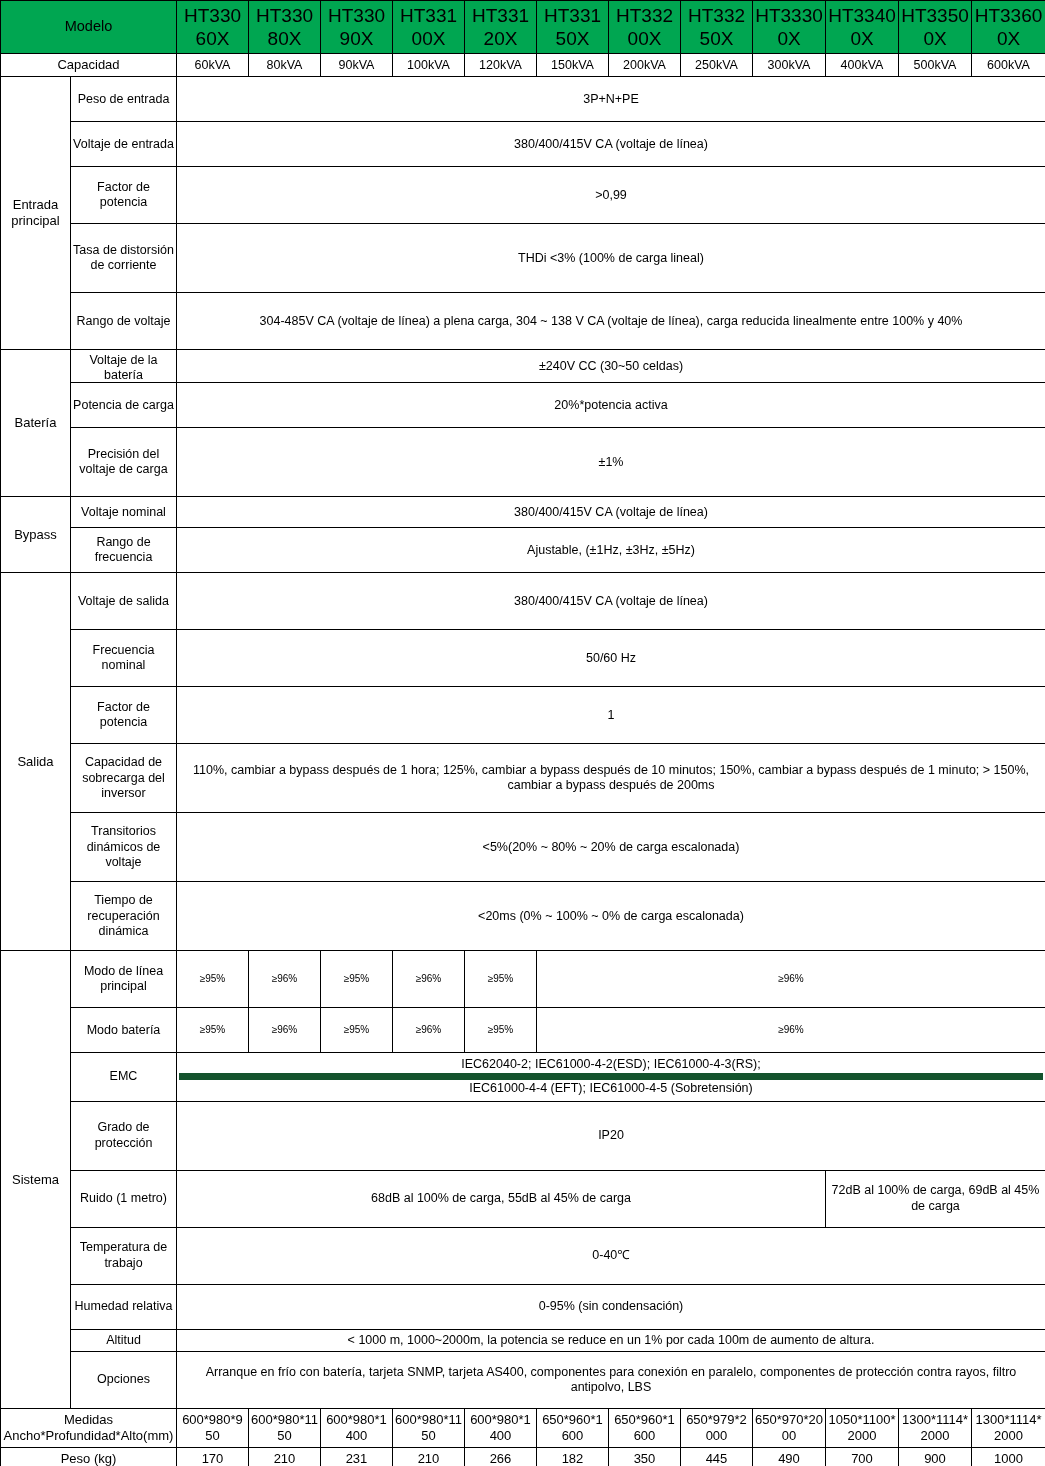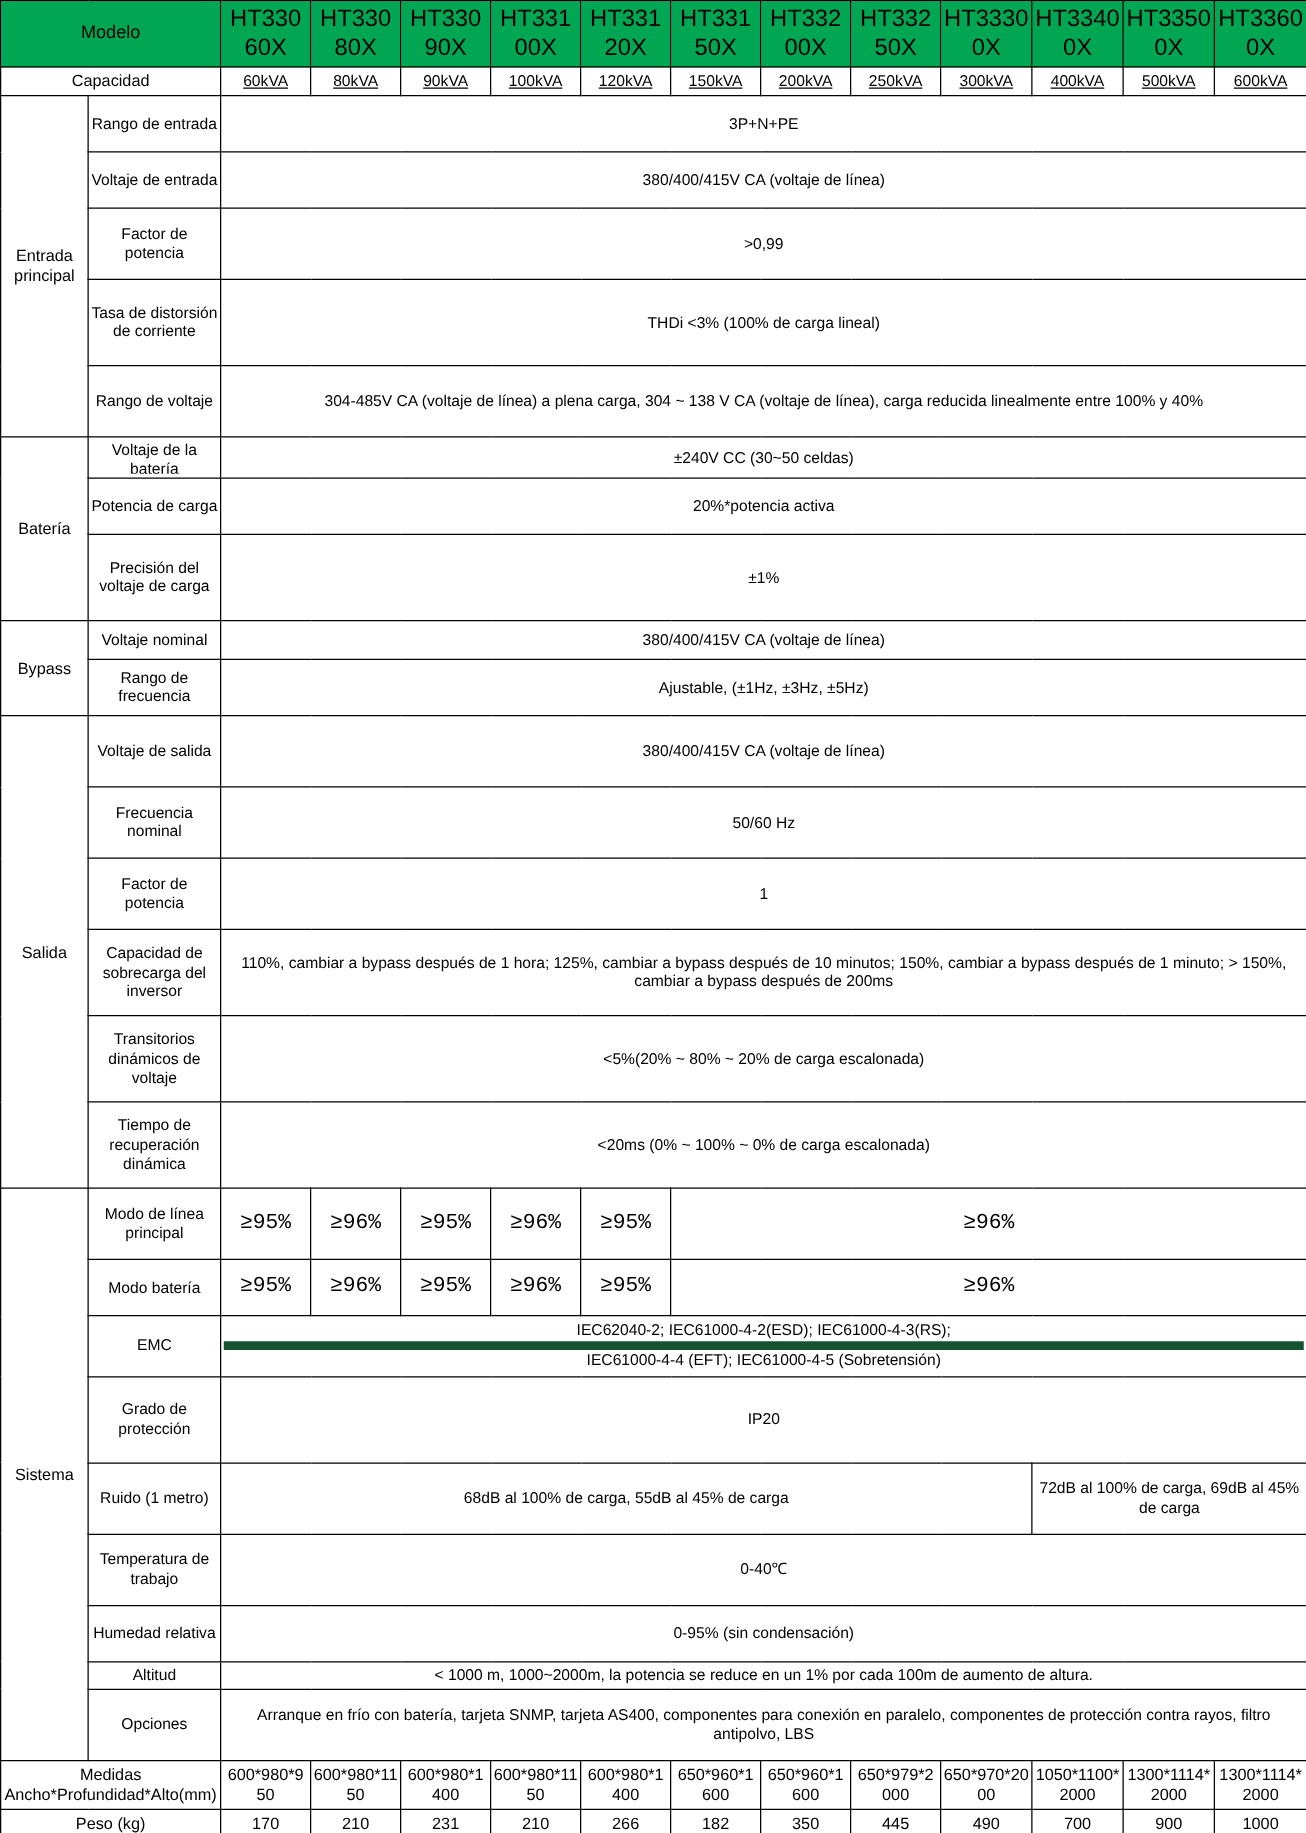--- a/index.html
+++ b/index.html
@@ -58,25 +58,23 @@
   .val {
     font-size: 12.5px;
     padding-left: 6px;
     padding-right: 6px;
   }
   .cap-label {
     font-size: 13px;
   }
   .cap-val {
     font-size: 12.5px;
-    text-decoration: underline;
   }
   .eff {
-    font-size: 17px;
-    font-family: Liberation Mono, monospace;
+    font-size: 10px;
   }
   .emc-line {
     display: block;
     padding: 1px 0;
   }
   .emc-top {
     border-bottom: 7px solid #14532d;
   }
   td.nopad {
     padding: 0;
@@ -142,21 +140,21 @@
         <td class="cap-val">200kVA</td>
         <td class="cap-val">250kVA</td>
         <td class="cap-val">300kVA</td>
         <td class="cap-val">400kVA</td>
         <td class="cap-val">500kVA</td>
         <td class="cap-val">600kVA</td>
       </tr>
 
       <tr>
         <td class="sec" rowspan="5">Entrada principal</td>
-        <td class="param tall-1">Rango de entrada</td>
+        <td class="param tall-1">Peso de entrada</td>
         <td class="val" colspan="12">3P+N+PE</td>
       </tr>
       <tr>
         <td class="param tall-1">Voltaje de entrada</td>
         <td class="val" colspan="12">380/400/415V CA (voltaje de línea)</td>
       </tr>
       <tr>
         <td class="param tall-2">Factor de potencia</td>
         <td class="val" colspan="12">&gt;0,99</td>
       </tr>

